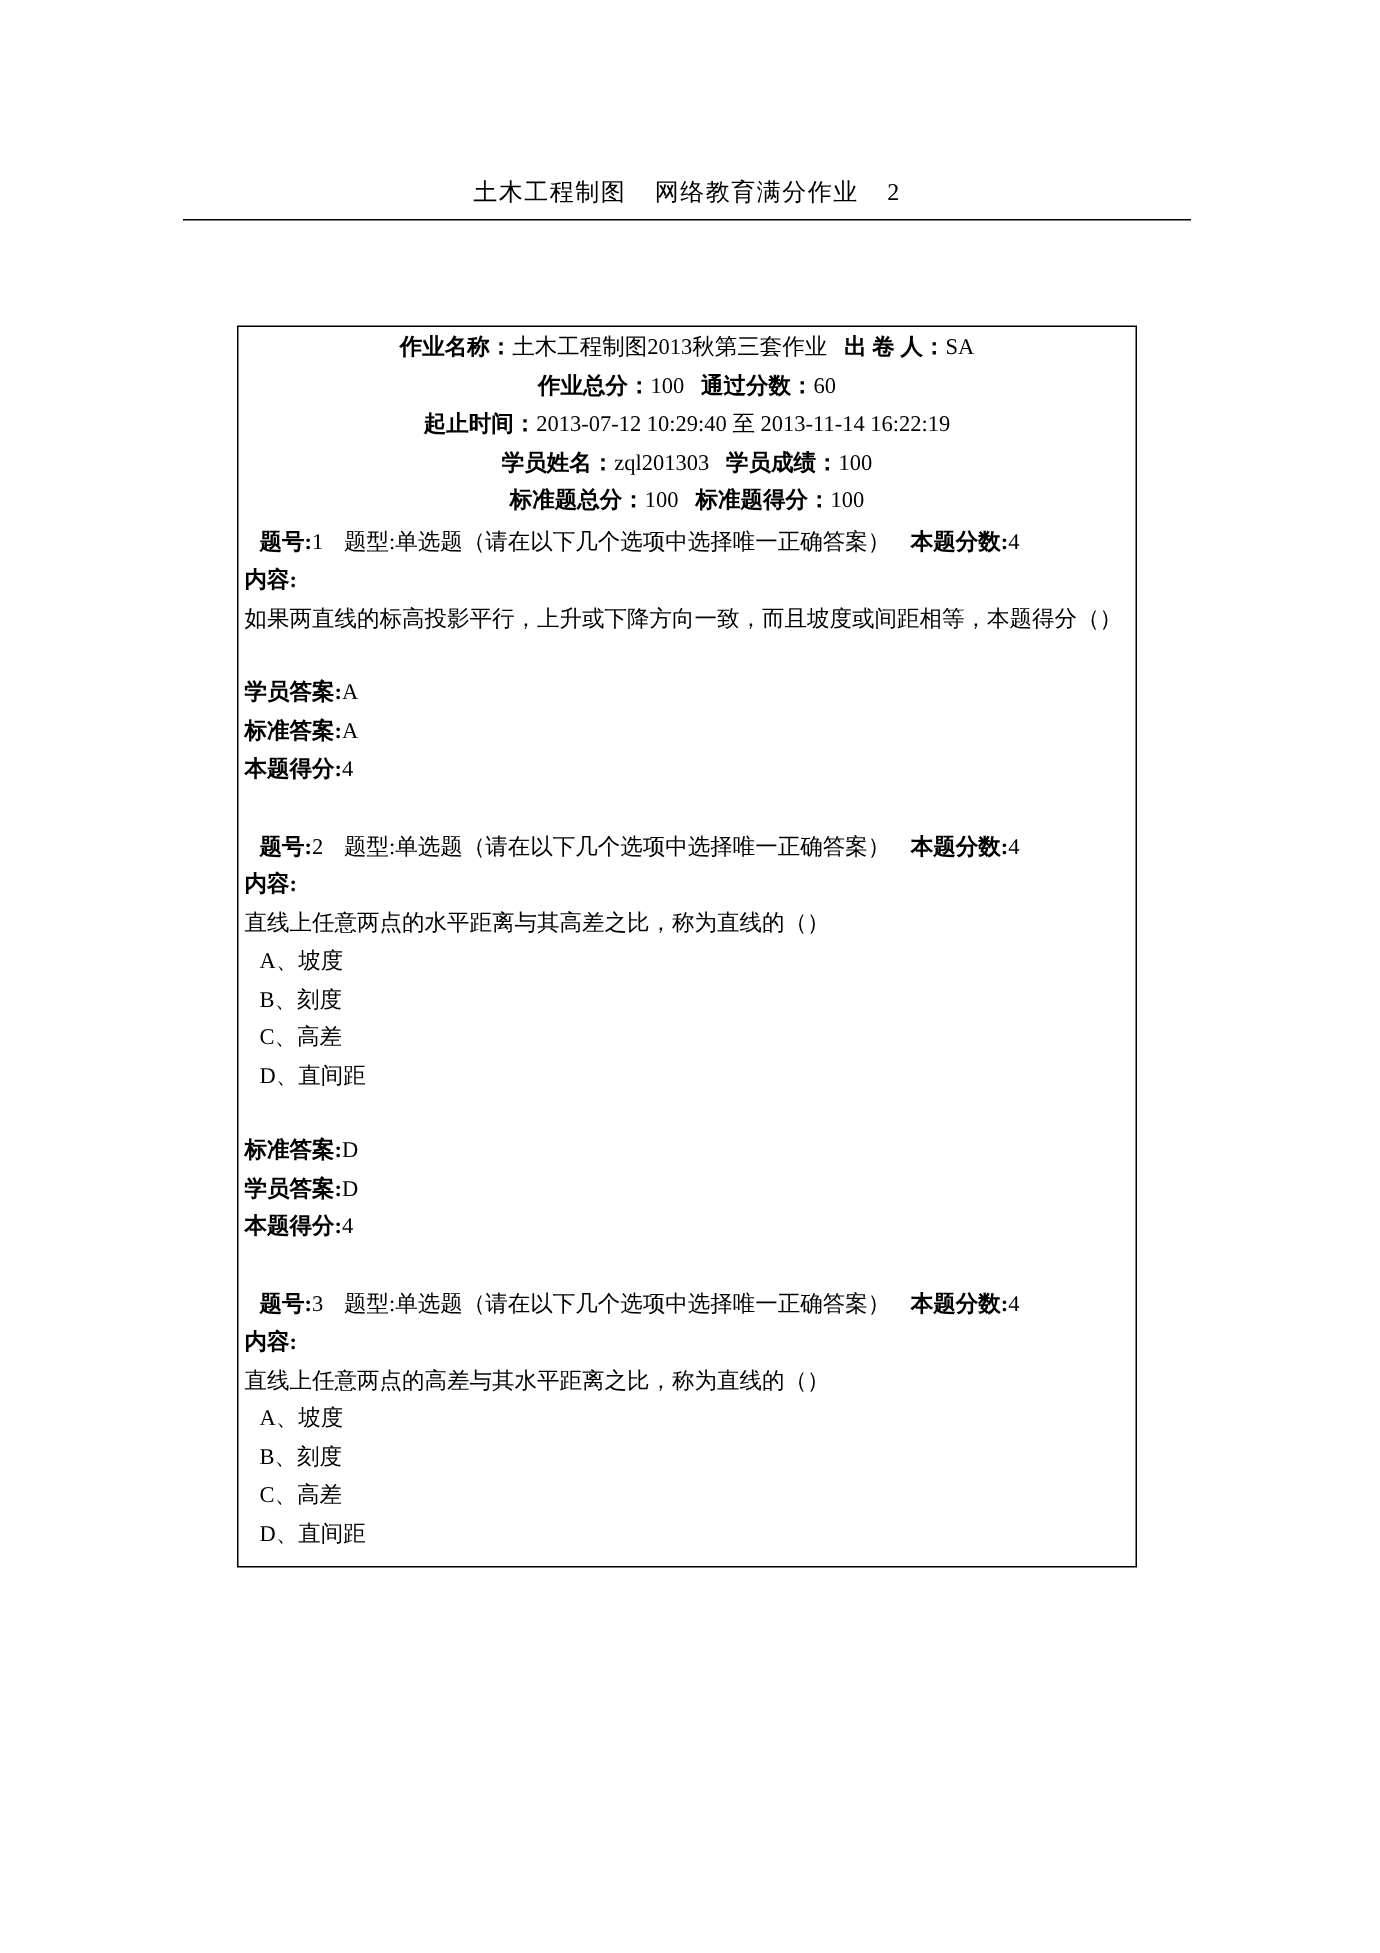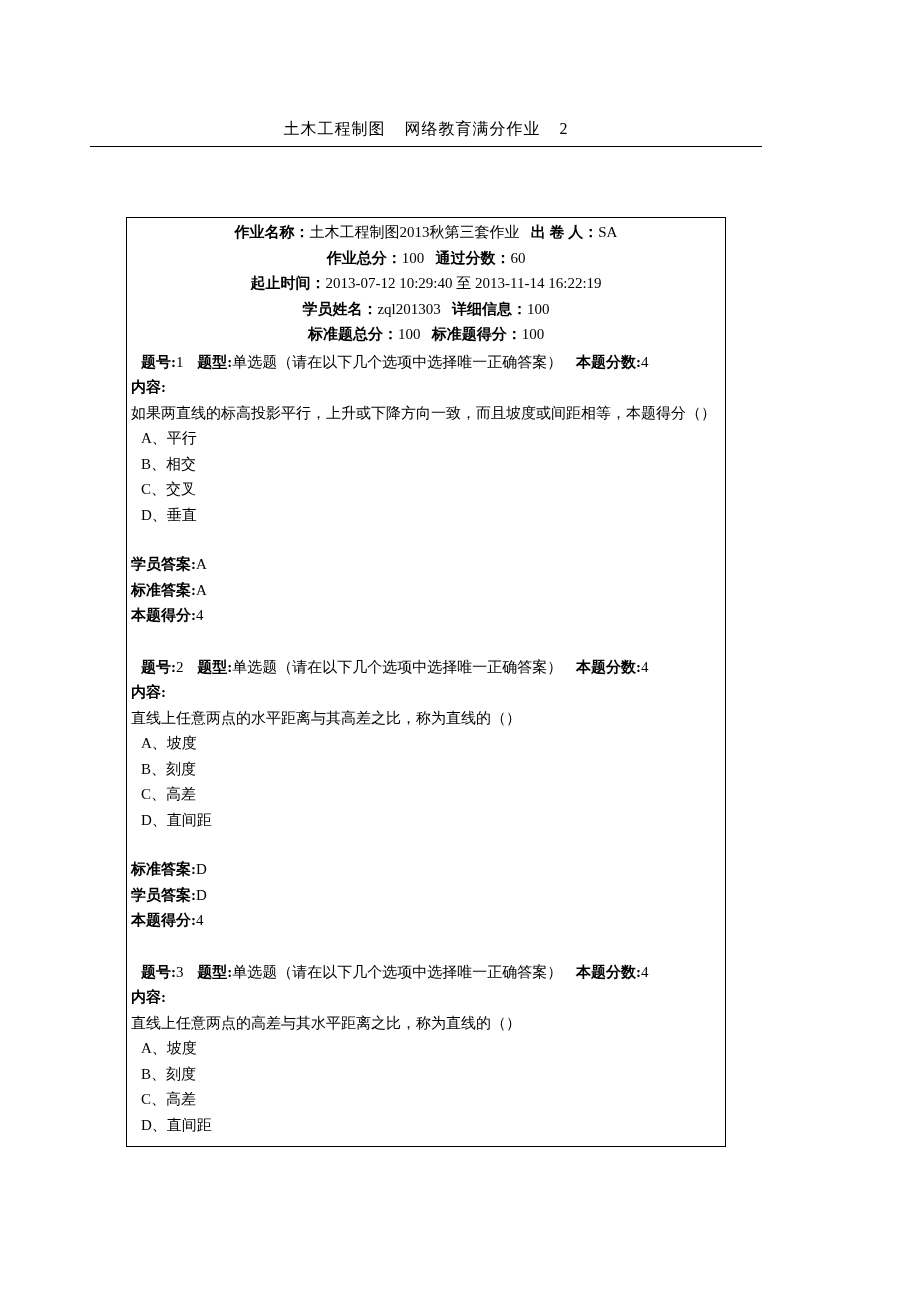--- a/index.html
+++ b/index.html
@@ -10,20 +10,21 @@
     font-size: 15px;
     color: #000;
     line-height: 1.7;
   }
   .page {
     width: 852px;
     min-height: 1302px;
     box-sizing: border-box;
     padding: 115px 90px 60px 90px;
     position: relative;
+    margin-left: 32px;
   }
   .header {
     text-align: center;
     font-size: 16px;
     letter-spacing: 1px;
   }
   .header .part2 {
     margin-left: 14px;
   }
   .header .num {
@@ -43,21 +44,21 @@
   }
   .meta p {
     margin: 0;
     text-align: center;
   }
   .meta .bold { font-weight: 700; }
   .meta .inline-label { font-weight: 700; }
   .q-block { margin-top: 2px; }
   .q-head { margin: 0; }
   .q-head .num-lbl { font-weight: 700; margin-left: 10px; }
-  .q-head .type-lbl { font-weight: 700; margin-left: 10px; text-align: right; }
+  .q-head .type-lbl { font-weight: 400; margin-left: 10px; text-align: right; }
   .q-head .score-lbl { font-weight: 700; margin-left: 10px; }
   .q-body p { margin: 0; }
   .q-body .content-lbl { font-weight: 700; }
   .options { padding-left: 10px; }
   .options p { margin: 0; }
   .spacer { height: 1.6em; }
   .ans p { margin: 0; }
   .ans .lbl { font-weight: 700; }
 </style>
 </head>
@@ -81,43 +82,37 @@
       </p>
       <p>
         <span class="inline-label">作业总分：</span><span>100</span>
         &nbsp;&nbsp;<span class="inline-label">通过分数：</span><span>60</span>
       </p>
       <p>
         <span class="inline-label">起止时间：</span><span>2013-07-12 10:29:40 至 2013-11-14 16:22:19</span>
       </p>
       <p>
         <span class="inline-label">学员姓名：</span><span>zql201303</span>
-        &nbsp;&nbsp;<span class="inline-label">详细信息：</span><span>100</span>
+        &nbsp;&nbsp;<span class="inline-label">学员成绩：</span><span>100</span>
       </p>
       <p>
         <span class="inline-label">标准题总分：</span><span>100</span>
         &nbsp;&nbsp;<span class="inline-label">标准题得分：</span><span>100</span>
       </p>
     </div>
 
     <div class="q-block">
       <p class="q-head">
         <span class="num-lbl">题号:</span><span>1</span>
         <span class="type-lbl">题型:</span><span>单选题（请在以下几个选项中选择唯一正确答案）</span>
         <span class="score-lbl">本题分数:</span><span>4</span>
       </p>
       <div class="q-body">
         <p class="content-lbl">内容:</p>
         <p>如果两直线的标高投影平行，上升或下降方向一致，而且坡度或间距相等，本题得分（）</p>
-        <div class="options">
-          <p>A、平行</p>
-          <p>B、相交</p>
-          <p>C、交叉</p>
-          <p>D、垂直</p>
-        </div>
       </div>
       <div class="spacer"></div>
       <div class="ans">
         <p><span class="lbl">学员答案:</span><span>A</span></p>
         <p><span class="lbl">标准答案:</span><span>A</span></p>
         <p><span class="lbl">本题得分:</span><span>4</span></p>
       </div>
       <div class="spacer"></div>
     </div>
 

